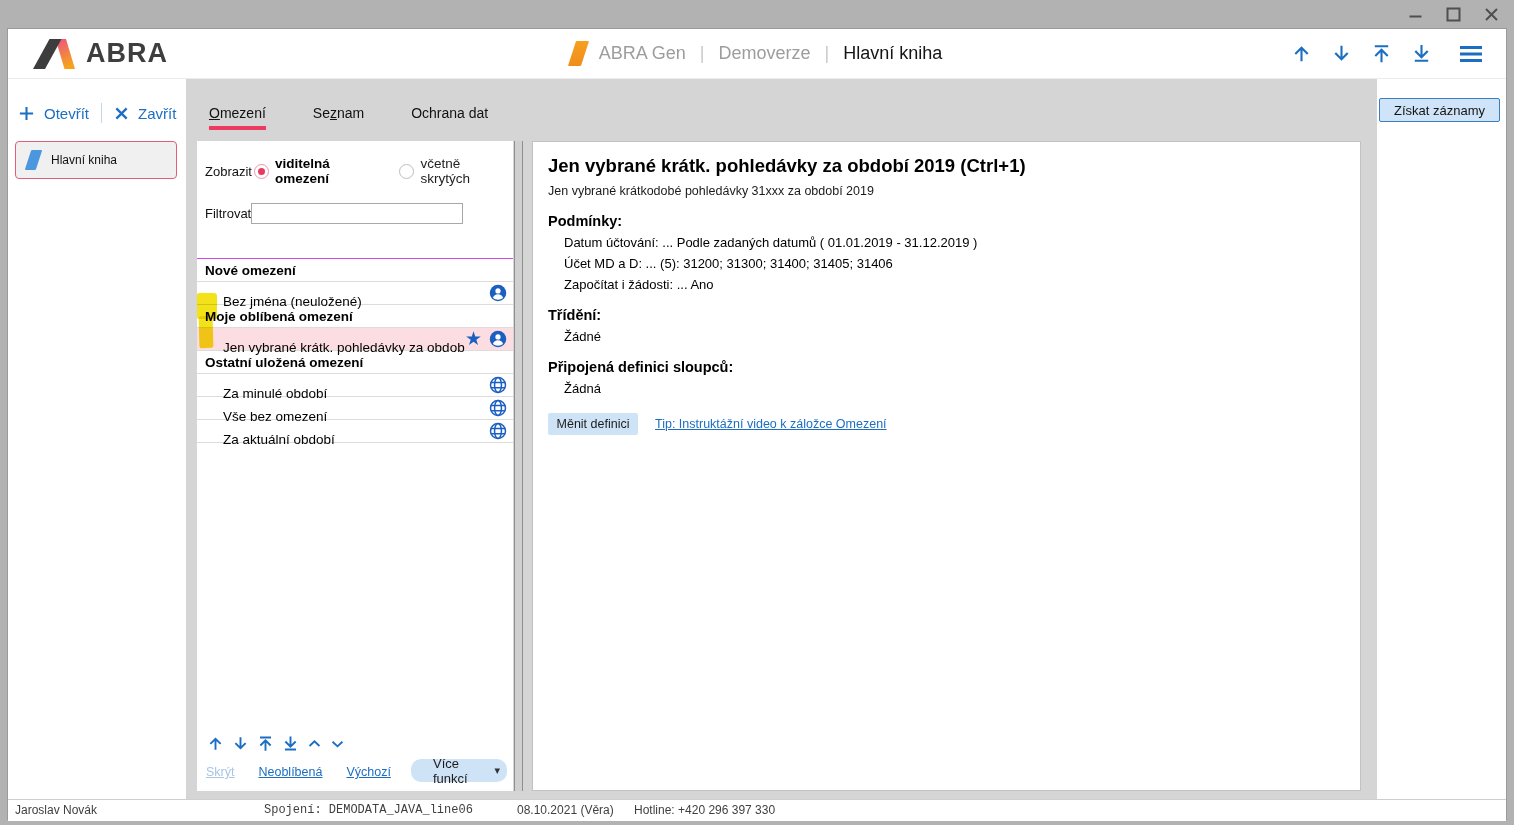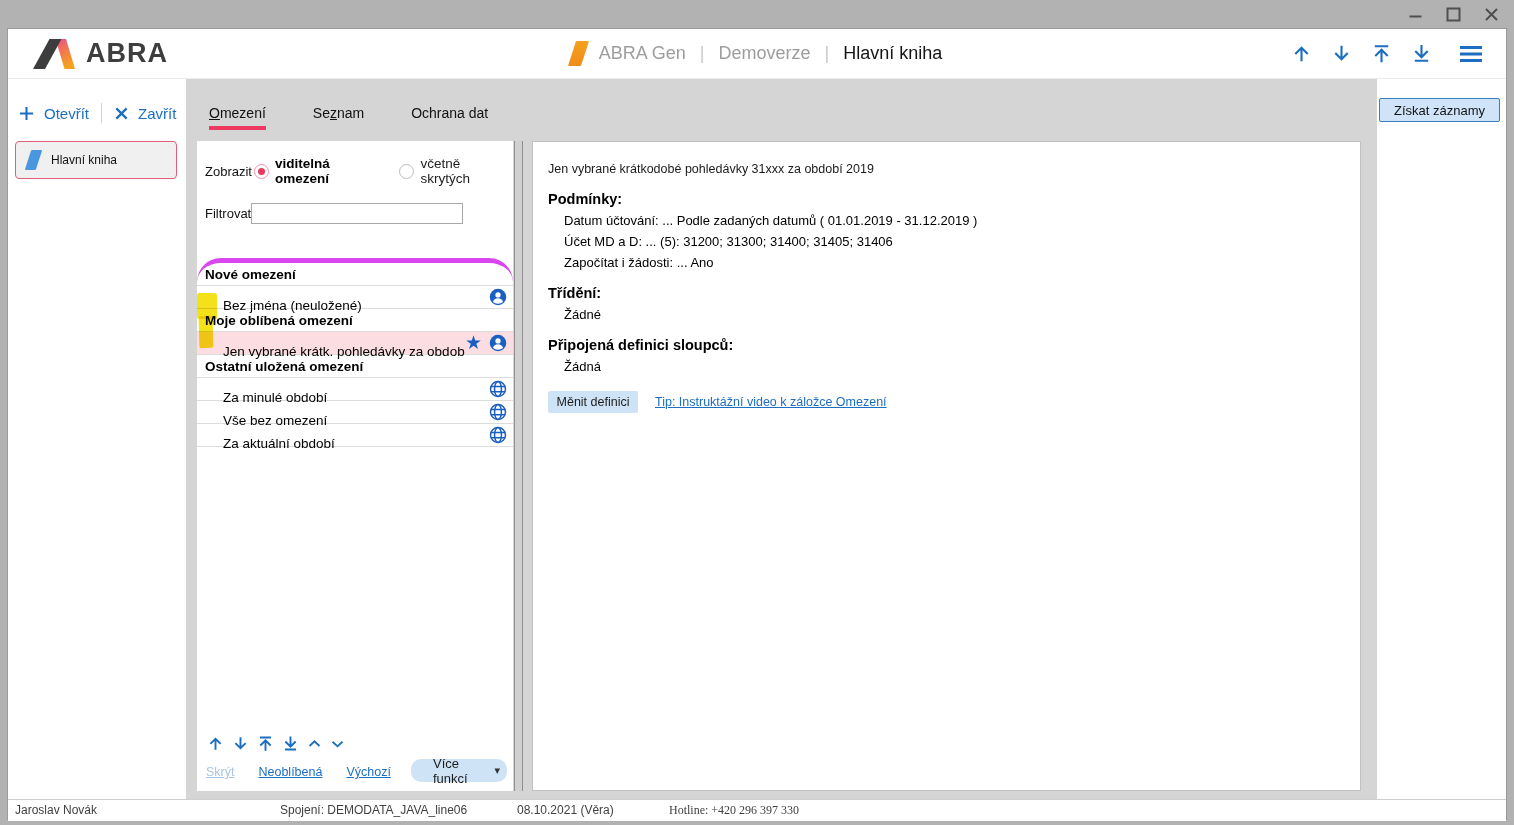--- a/index.html
+++ b/index.html
@@ -51,21 +51,21 @@
   .zrow .zlbl { width:54px; font-size:13px; color:#111; }
   .radio { width:15px; height:15px; border-radius:50%; border:1px solid #bdbdbd; background:#fff; position:relative; margin-right:6px; flex:none; cursor:pointer; }
   .radio.checked { border-color:#e897aa; }
   .radio.checked::after { content:""; position:absolute; inset:3px; border-radius:50%; background:#e8395f; }
   .ropt1 { font-weight:bold; font-size:13.5px; margin-right:22px; }
   .ropt2 { font-size:13.5px; color:#222; }
   .frow { display:flex; align-items:center; margin:17px 8px 0 8px; }
   .frow .flbl { width:46px; font-size:13px; color:#111; }
   .finput { width:212px; height:21px; border:1px solid #a8a8a8; background:#fff; font-size:13px; padding:0 4px; font-family:inherit; }
 
-  .rlist { margin-top:34px; border-top:5px solid #d946ef;border-radius:24px; }
+  .rlist { margin-top:34px; border-top:1px solid #d946ef; }
   .lrow { border-bottom:1px solid #dcdcdc; height:23px; display:flex; align-items:center; padding:0 6px 0 8px; }
   .lrow.group { font-weight:bold; color:#000; }
   .lrow.item { padding-left:26px; cursor:pointer; }
   .lrow .lbl { flex:1; white-space:nowrap; overflow:hidden;margin-top:17px; }
   .lrow.sel { background:#fcdee2; }
   .row-icons { display:flex; align-items:center; gap:7px; }
   .star { color:#1b5fc0; font-size:19px; line-height:18px; cursor:pointer; }
 
   .list-footer { position:absolute; left:9px; right:6px; bottom:12px; }
   .arrow-row { display:flex; align-items:center; gap:6px; }
@@ -85,23 +85,23 @@
   .menit-btn { width:90px; height:22px; background:#cfe3f6; border-radius:2px; font-size:12.5px; color:#1c1c1c; display:flex; align-items:center; justify-content:center; cursor:pointer; }
   .tip-link { font-size:12.5px; color:#1b6ec2; text-decoration:underline; cursor:pointer; }
 
   .right-sidebar { width:129px; background:#fff; }
   .get-btn { margin:19px 0 0 2px; width:121px; height:24px; background:#cfe4f8; border:1px solid #3a7ebf; border-radius:2px; font-size:13px; color:#141414; display:flex; align-items:center; justify-content:center; cursor:pointer; }
 
   
   .statusbar { height:22px; background:#fff; border-top:1px solid #cfcfcf; position:relative; font-size:12px; color:#3f3f3f; }
   .statusbar span { position:absolute; top:3px; white-space:nowrap; }
   .st-user { left:7px; }
-  .st-conn { left:272px; }
+  .st-conn { left:256px;font-family:Liberation Mono, monospace; }
   .st-date { left:509px; }
-  .st-hot  { left:661px;font-family:Liberation Serif, serif; }
+  .st-hot  { left:626px; }
 
   
   .hl { position:absolute; background:#f2e005; mix-blend-mode:multiply; opacity:0.92; pointer-events:none; }
   .hl1 { left:197px; top:293px; width:20px; height:26px; border-radius:2px 3px 1px 2px; }
   .hl2 { left:199px; top:316px; width:14px; height:32px; border-radius:2px; transform:rotate(-1.5deg); }
 </style>
 </head>
 <body>
 
 <div class="titlebar">
@@ -331,20 +331,21 @@
             <div class="more-btn">
               <span>Více funkcí</span>
               <span class="caret">▾</span>
             </div>
           </div>
         </div>
 
         <div class="splitter"></div>
 
         <div class="detail-panel">
+          <div class="dtitle">Jen vybrané krátk. pohledávky za období 2019 (Ctrl+1)</div>
           <div class="dsub">Jen vybrané krátkodobé pohledávky 31xxx za období 2019</div>
           <div class="dsec">Podmínky:</div>
           <div class="ditem">Datum účtování: ... Podle zadaných datumů ( 01.01.2019 - 31.12.2019 )</div>
           <div class="ditem">Účet MD a D: ... (5): 31200; 31300; 31400; 31405; 31406</div>
           <div class="ditem">Započítat i žádosti: ... Ano</div>
           <div class="dsec">Třídění:</div>
           <div class="ditem">Žádné</div>
           <div class="dsec">Připojená definici sloupců:</div>
           <div class="ditem">Žádná</div>
           <div class="dbtn-row">

